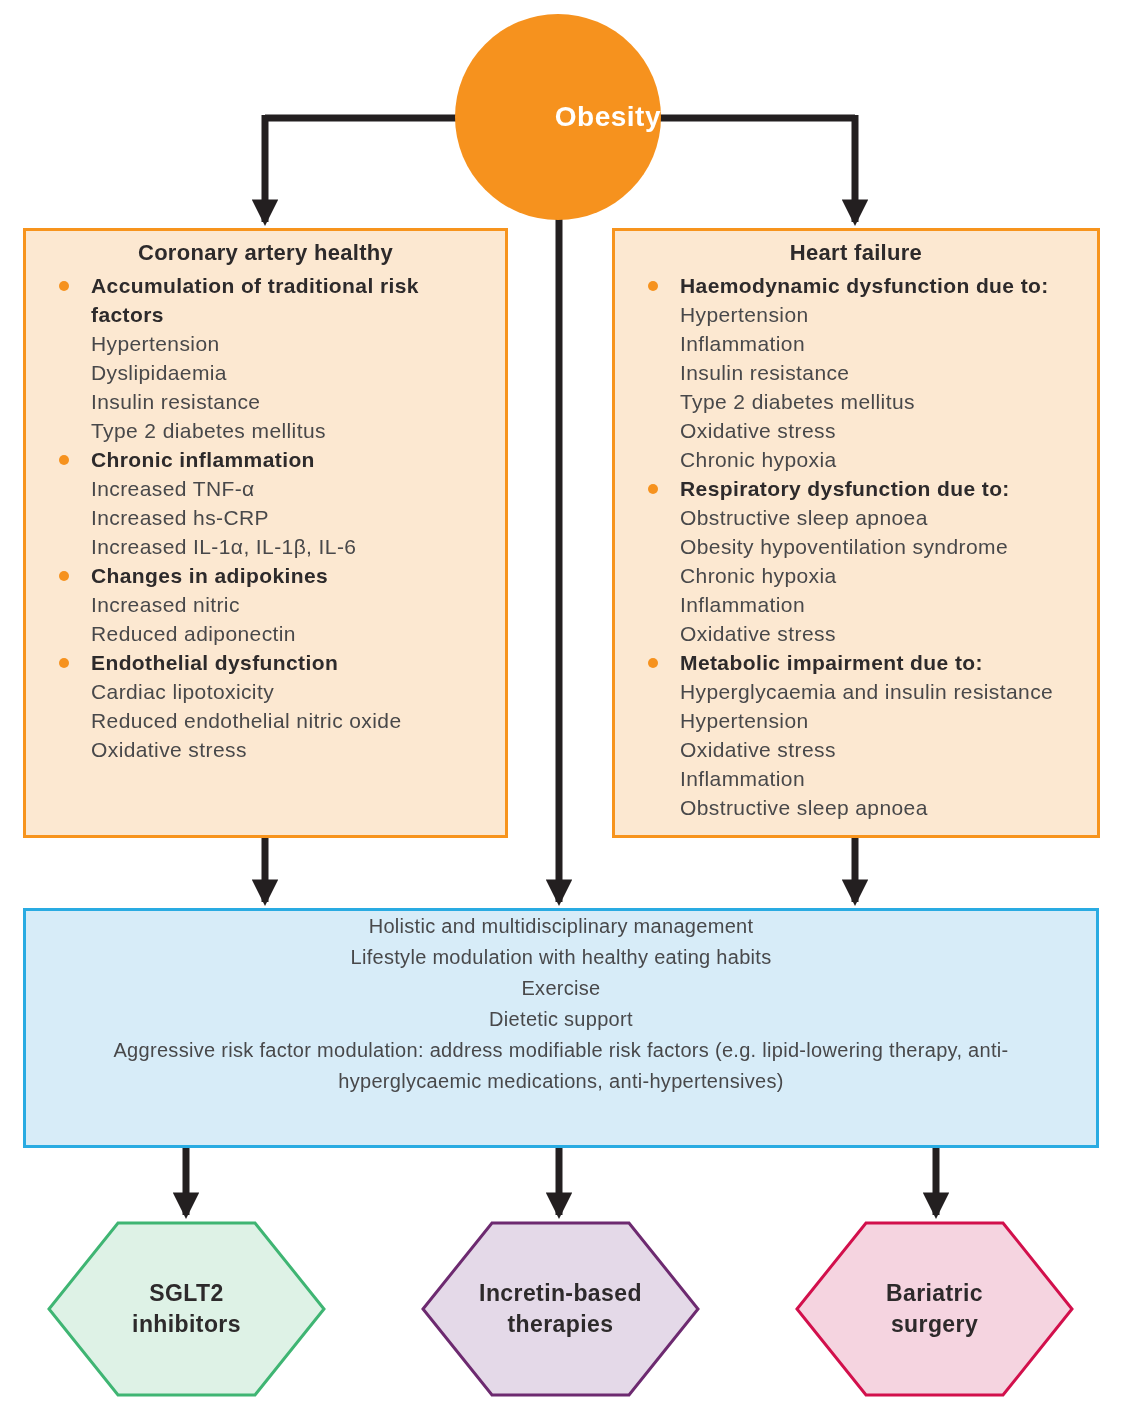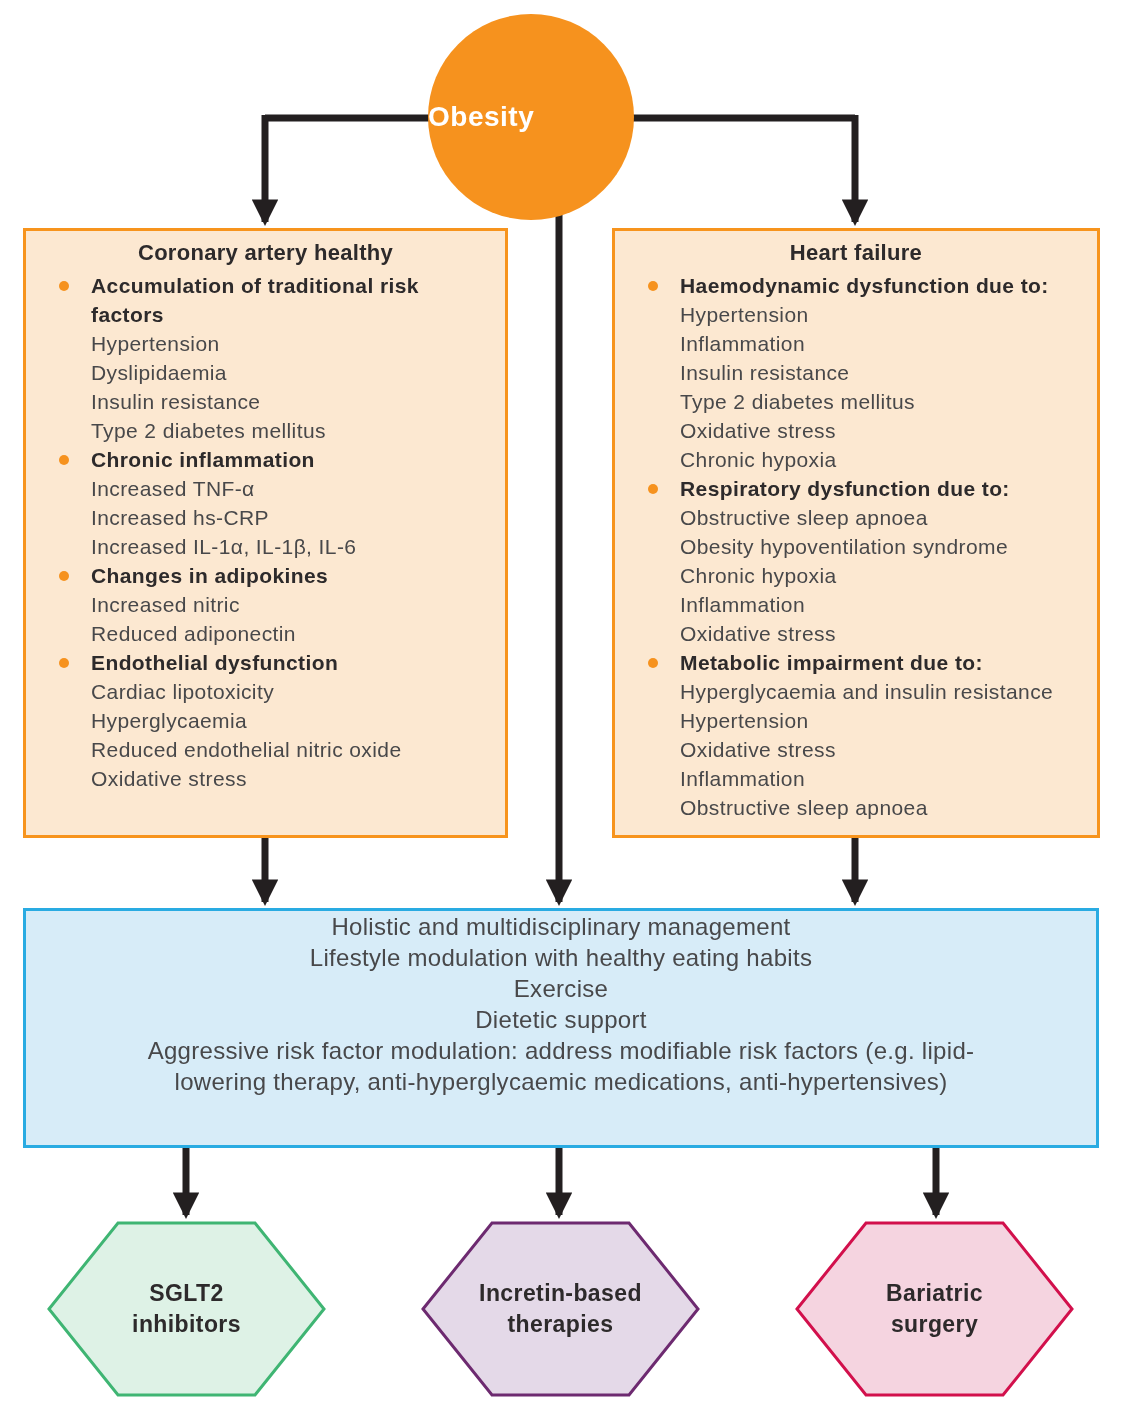--- a/index.html
+++ b/index.html
@@ -7,23 +7,23 @@
     position:relative;width:1121px;height:1418px;background:#fff;overflow:hidden;
     font-family:"Liberation Sans","DejaVu Sans",sans-serif;
     color:var(--body-text,#48484a);
   }
   
   svg.arrows{position:absolute;left:0;top:0;z-index:1;}
   svg.arrows .ln{fill:none;stroke:var(--arrow,#231f20);stroke-width:7;}
   svg.arrows #ah path{fill:var(--arrow,#231f20);}
   
   .obesity-circle{
-    position:absolute;left:428px;top:14px;width:206px;height:206px;border-radius:50%;
+    position:absolute;left:455px;top:14px;width:206px;height:206px;border-radius:50%;
     background:var(--obesity-circle,#f6921e);z-index:2;
-    display:flex;align-items:center;justify-content:flex-start;
+    display:flex;align-items:center;justify-content:flex-end;
   }
   .obesity-circle span{color:#fff;font-weight:bold;font-size:28px;letter-spacing:.5px;}
   
   .risk-box{
     position:absolute;top:228px;height:610px;box-sizing:border-box;z-index:2;
     background:var(--risk-box-fill,#fce8d1);border:3px solid var(--risk-box-border,#f7941d);
   }
   .risk-box.left{left:23px;width:485px;}
   .risk-box.right{left:612px;width:488px;}
   .risk-box h2{
@@ -38,21 +38,21 @@
        color:var(--heading-text,#2d2a2b);}
   ul.subitems{list-style:none;margin:0;padding:0;}
   li.subitem{font-size:21px;line-height:29px;letter-spacing:.4px;}
   
   .mgmt-box{
     position:absolute;left:23px;top:908px;width:1076px;height:240px;box-sizing:border-box;z-index:2;
     background:var(--management-fill,#d7ecf8);border:3px solid var(--management-border,#29abe2);
     text-align:center;
   }
   .mgmt-box h2{margin:11px 0 2px;font-size:22.5px;letter-spacing:.3px;color:var(--heading-text,#2d2a2b);}
-  .mgmt-lines p{margin:0;font-size:24px;line-height:31px;letter-spacing:.3px;}
+  .mgmt-lines p{margin:0;font-size:20px;line-height:31px;letter-spacing:.3px;}
   .mgmt-lines p:last-child{max-width:900px;margin:0 auto;}
   
   .hex{position:absolute;top:1221px;width:279px;height:176px;z-index:2;}
   .hex svg{position:absolute;left:0;top:0;}
   .hex polygon{fill:var(--fill,#eee);stroke:var(--stroke,#333);stroke-width:3;}
   .hex .hex-label{
     position:absolute;left:0;top:0;width:100%;height:100%;
     display:flex;flex-direction:column;align-items:center;justify-content:center;
     font-weight:bold;font-size:23px;line-height:31px;letter-spacing:.4px;
     color:var(--heading-text,#2d2a2b);text-align:center;
@@ -128,21 +128,20 @@
             </ul>
         </li>
 
         <li class="group">
           <span class="dot"></span>
           <p class="group-header">Endothelial dysfunction</p>
           <ul class="subitems">
 
               <li class="subitem">Cardiac lipotoxicity</li>
 
-              <li class="subitem">Hyperglycaemia</li>
 
               <li class="subitem">Reduced endothelial nitric oxide</li>
 
               <li class="subitem">Oxidative stress</li>
             </ul>
         </li>
       </ul>
   </section>
 
   <section class="risk-box right">

